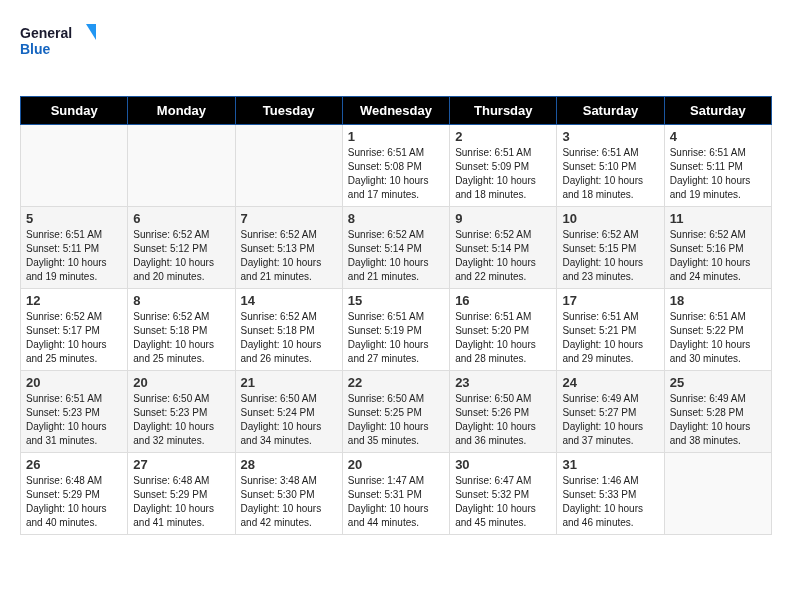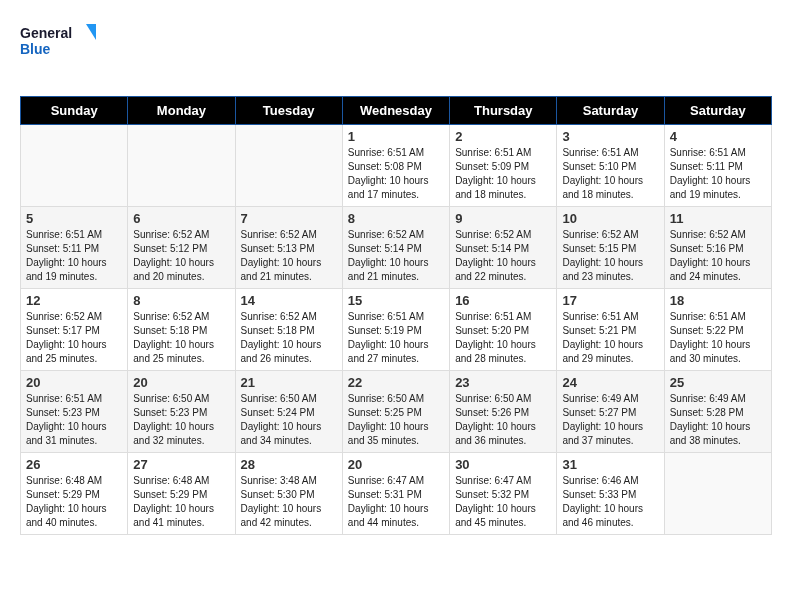--- a/index.html
+++ b/index.html
@@ -280,32 +280,32 @@
 Daylight: 10 hours and 41 minutes.</div>
         </td>
         <td>
           <span class="day-num">28</span>
           <div class="day-info">Sunrise: 3:48 AM
 Sunset: 5:30 PM
 Daylight: 10 hours and 42 minutes.</div>
         </td>
         <td>
           <span class="day-num">20</span>
-          <div class="day-info">Sunrise: 6:47 AM
+          <div class="day-info">Sunrise: 1:47 AM
 Sunset: 5:31 PM
 Daylight: 10 hours and 44 minutes.</div>
         </td>
         <td>
           <span class="day-num">30</span>
           <div class="day-info">Sunrise: 6:47 AM
 Sunset: 5:32 PM
 Daylight: 10 hours and 45 minutes.</div>
         </td>
         <td>
           <span class="day-num">31</span>
-          <div class="day-info">Sunrise: 6:46 AM
+          <div class="day-info">Sunrise: 1:46 AM
 Sunset: 5:33 PM
 Daylight: 10 hours and 46 minutes.</div>
         </td>
         <td class="empty-cell"></td>
       </tr>
     </tbody>
 </table>
 
 </body></html>

